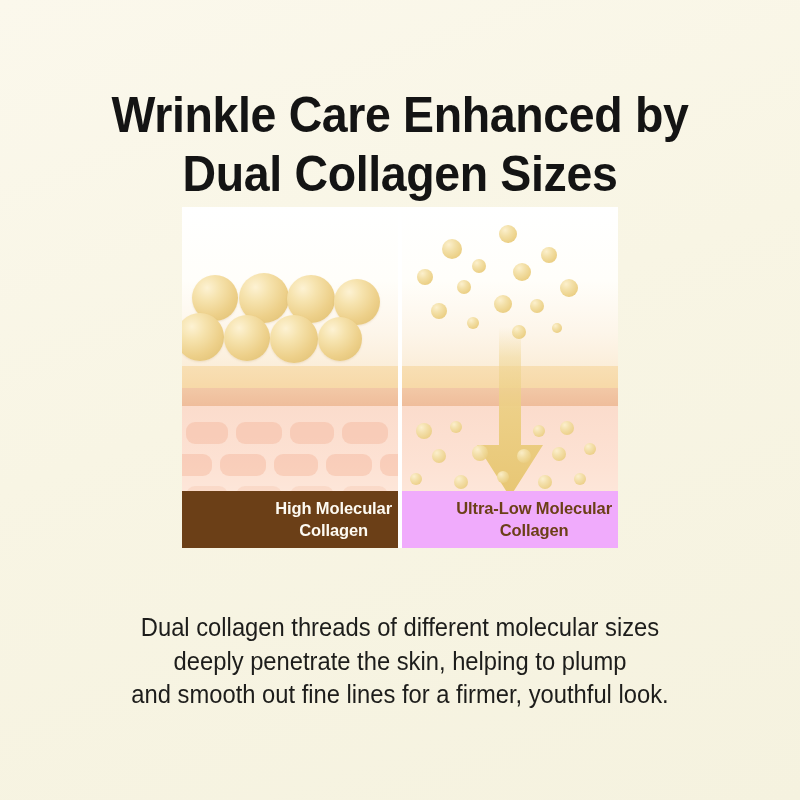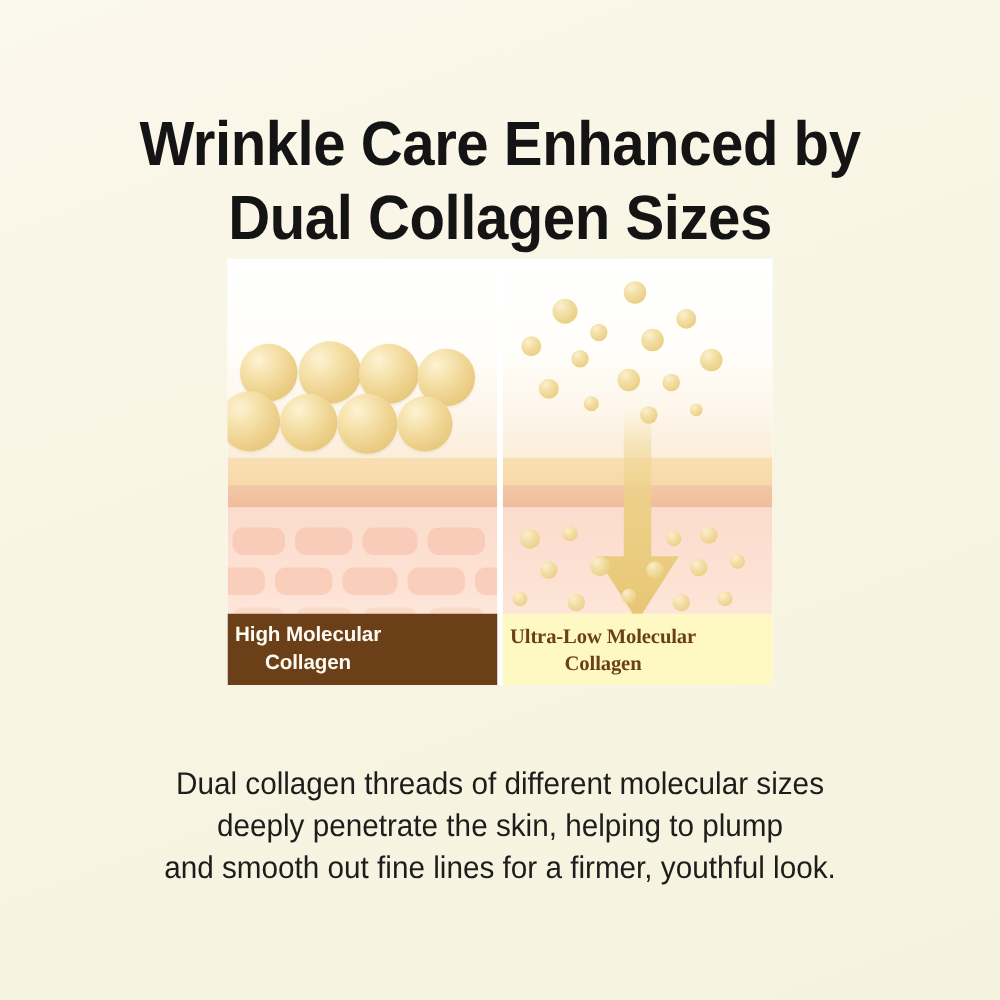--- a/index.html
+++ b/index.html
@@ -147,38 +147,37 @@
   }
 
   
   .label-bar {
     position: absolute;
     bottom: 0;
     width: 216px;
     height: 57px;
     display: flex;
     align-items: center;
-    justify-content: flex-start;
+    justify-content: flex-end;
     text-align: center;
     font-size: 16.5px;
     font-weight: 700;
     line-height: 1.28;
     letter-spacing: -0.1px;
     font-family: "Liberation Sans Narrow", "Liberation Sans", "DejaVu Sans Condensed", sans-serif;
   }
   .label-left {
     left: 0;
     background: #6b3f17;
     color: #fdfaf2;
   }
   .label-right {
     left: 220px;
-    background: #fef9c3;
+    background: #f0abfc;
     color: #6b3f17;
-    font-family: Liberation Serif, serif;
   }
   .label-bar span { display: block; padding: 0 6px; }
 
   
   .panel-gap {
     position: absolute;
     left: 216px;
     top: 0;
     width: 4px;
     height: 341px;

